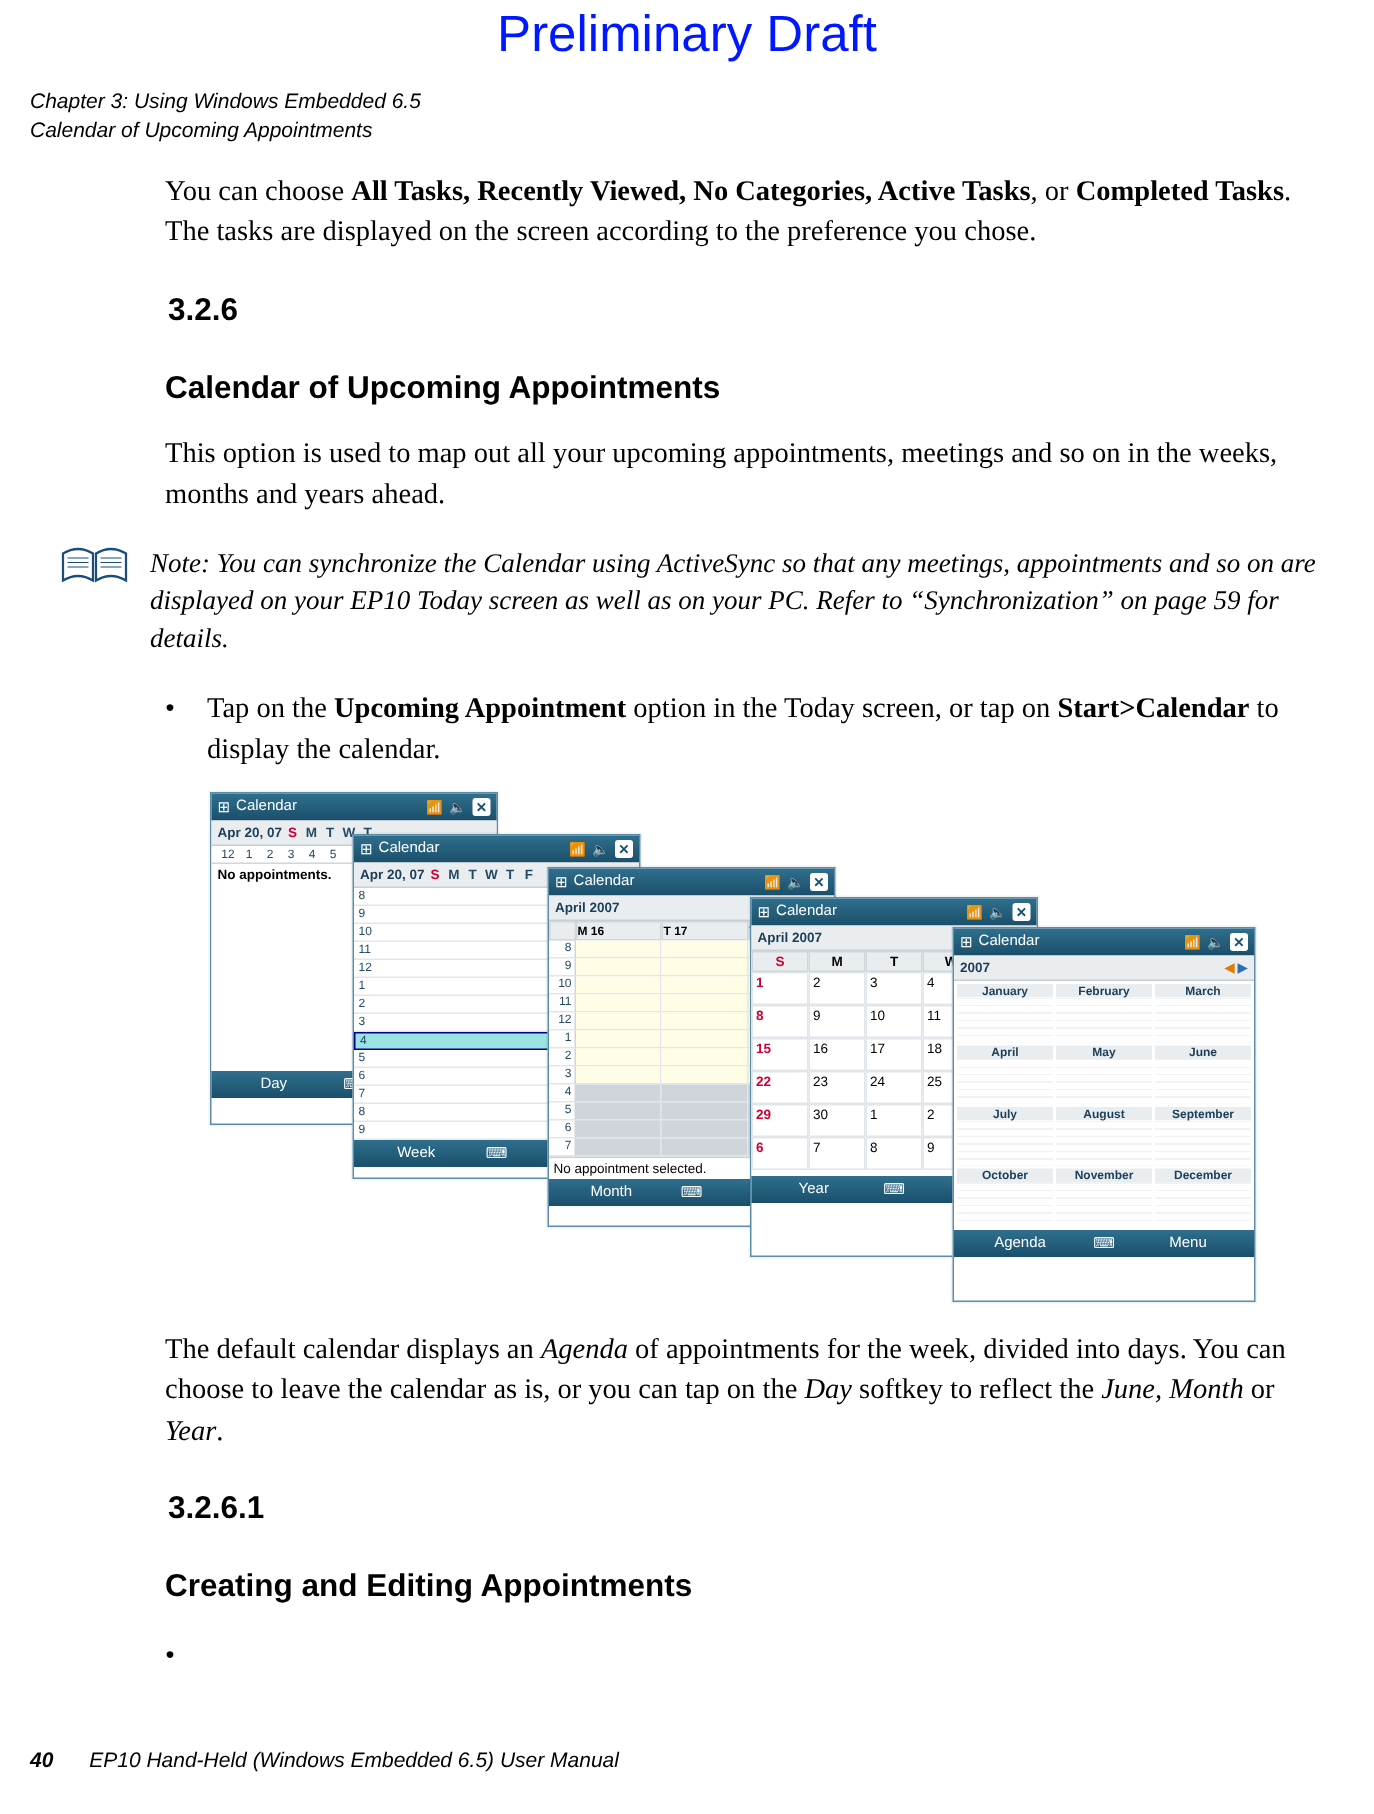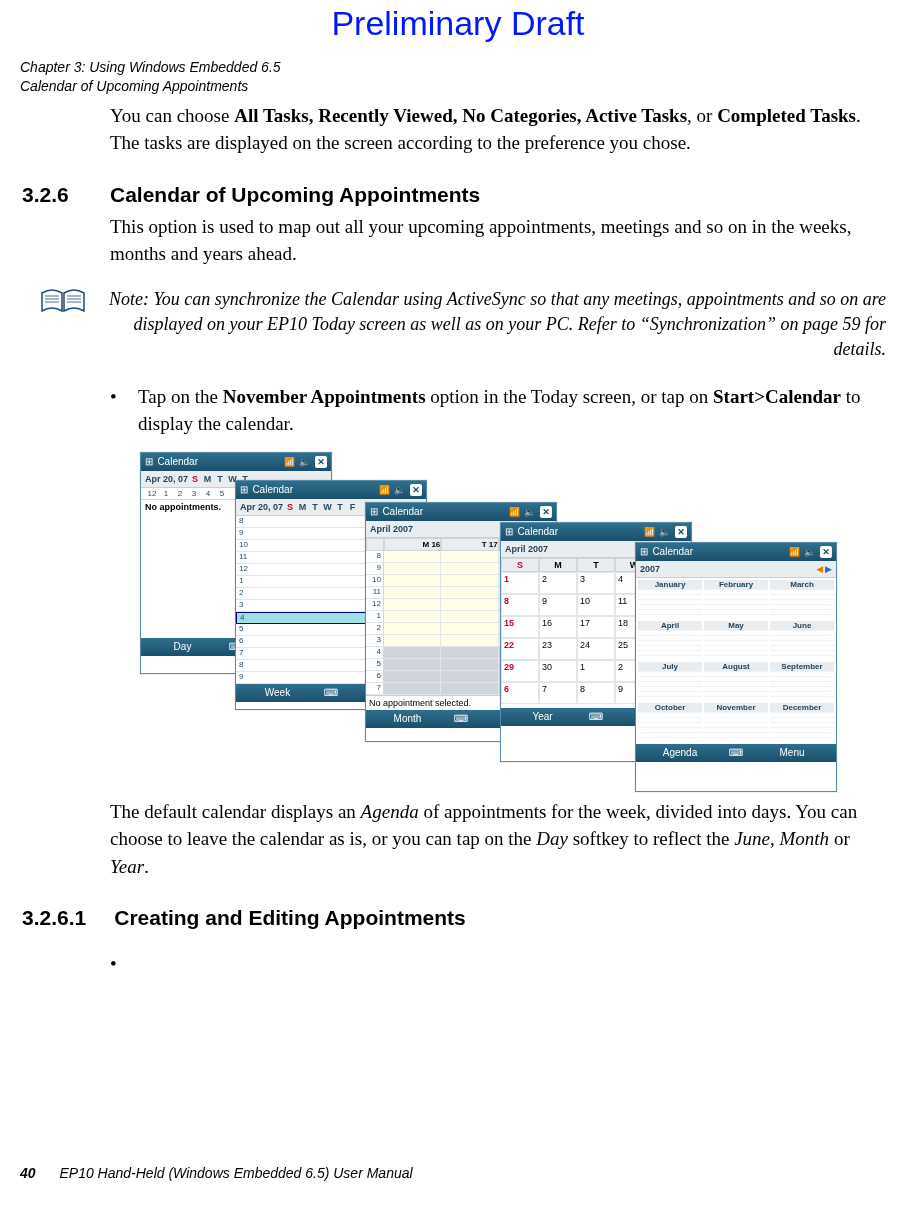--- a/index.html
+++ b/index.html
@@ -36,38 +36,38 @@
     padding-top: 58px;
     padding-left: 0;
   }
   .body-col {
     margin-left: 90px;
     margin-right: 10px;
   }
   .para {
     font-size: 19px;
     line-height: 1.45;
-    margin-top: 6px;
+    margin-top: 18px;
   }
   .para .bold { font-weight: bold; font-family: "Times New Roman", Times, serif; }
   .h-row {
     display: flex;
     align-items: baseline;
     gap: 28px;
     margin-top: 26px;
     font-family: Arial, Helvetica, sans-serif;
     font-weight: bold;
     font-size: 21px;
+    flex-direction: column;
   }
   .h-num { min-width: 60px; margin-left: -90px; padding-left: 2px; }
   .note-row {
     display: flex;
     gap: 14px;
     margin-left: -70px;
-    text-align: right;
   }
   .note-icon {
     width: 46px;
     flex: 0 0 46px;
     height: 28px;
   }
   .note-text {
     font-style: italic;
     font-size: 18px;
     line-height: 1.4;
@@ -143,21 +143,21 @@
   }
   .softbar .sk { flex:1; text-align:center; font-size:10px; }
   .softbar .kbd { width: 24px; text-align:center; font-size: 10px; }
   .day-list { padding: 0; }
   .day-list .nums { display:flex; gap:0; border-bottom:1px solid #d0d6db; font-size:8px; padding:1px 4px;}
   .day-list .nums span{ width:14px; text-align:center; color:#244b64;}
   .day-list .noapt { padding:2px 4px; font-weight:bold; color:#000; font-size:9px;}
   .hour-rows div { border-bottom:1px solid #e1e6ea; height:11px; padding-left:3px; color:#244b64; font-size:8px;}
   .hour-rows div.hilite { background:#9be3e3; border:1px solid #008; height:10px;}
   .week-grid { display:grid; grid-template-columns: 18px repeat(3,1fr); font-size:8px;}
-  .week-grid .hd{ background:#e9edf0; border:1px solid #d0d6db; text-align:right; padding:1px 0; font-weight:bold;}
+  .week-grid .hd{ background:#e9edf0; border:1px solid #d0d6db; text-align:left; padding:1px 0; font-weight:bold;}
   .week-grid .hcell{ border-right:1px solid #e1e6ea; border-bottom:1px solid #e1e6ea; height:11px; background:#fffde6;}
   .week-grid .side{ border-right:1px solid #d0d6db; border-bottom:1px solid #e1e6ea; text-align:right; padding-right:2px; color:#244b64;}
   .month-grid { display:grid; grid-template-columns: repeat(5,1fr); font-size:9px;}
   .month-grid .mh{ background:#e9edf0; border:1px solid #d0d6db; text-align:center; font-weight:bold; padding:1px 0;}
   .month-grid .mc{ border:1px solid #e1e6ea; height:18px; padding:1px 2px;}
   .month-grid .sun{ color:#c03; font-weight:bold;}
   .year-grid { display:grid; grid-template-columns: repeat(3,1fr); gap:2px; padding:2px; font-size:7px;}
   .year-grid .ym { border:0; }
   .year-grid .ym .yn{ text-align:center; font-weight:bold; color:#1b3d57; font-size:8px; background:#e9edf0;}
   .year-grid .ym .yd{ height:30px; background:repeating-linear-gradient(0deg,#fff,#fff 4px,#f0f3f6 4px,#f0f3f6 5px); }
@@ -211,21 +211,21 @@
         </svg>
       </div>
       <div class="note-text">
         <span>Note:</span><span> You can synchronize the Calendar using ActiveSync so that any meetings, appointments and so on are displayed on your EP10 Today screen as well as on your PC. Refer to “Synchronization” on page 59 for details.</span>
       </div>
     </div>
 
     <div class="bullet-row para">
       <span class="bullet-dot">•</span>
       <span>
-        <span>Tap on the </span><span class="bold">November Appointments</span><span> option in the Today screen, or tap on </span><span class="bold">Start&gt;Calendar</span><span> to display the calendar.</span>
+        <span>Tap on the </span><span class="bold">Upcoming Appointment</span><span> option in the Today screen, or tap on </span><span class="bold">Start&gt;Calendar</span><span> to display the calendar.</span>
       </span>
     </div>
 
     <div class="figure">
 
       <div class="shot" style="left:0; top:0; height:220px;">
         <div class="titlebar">
           <span class="flag">⊞</span>
           <span class="tlabel">Calendar</span>
           <span class="ticon">📶</span>

